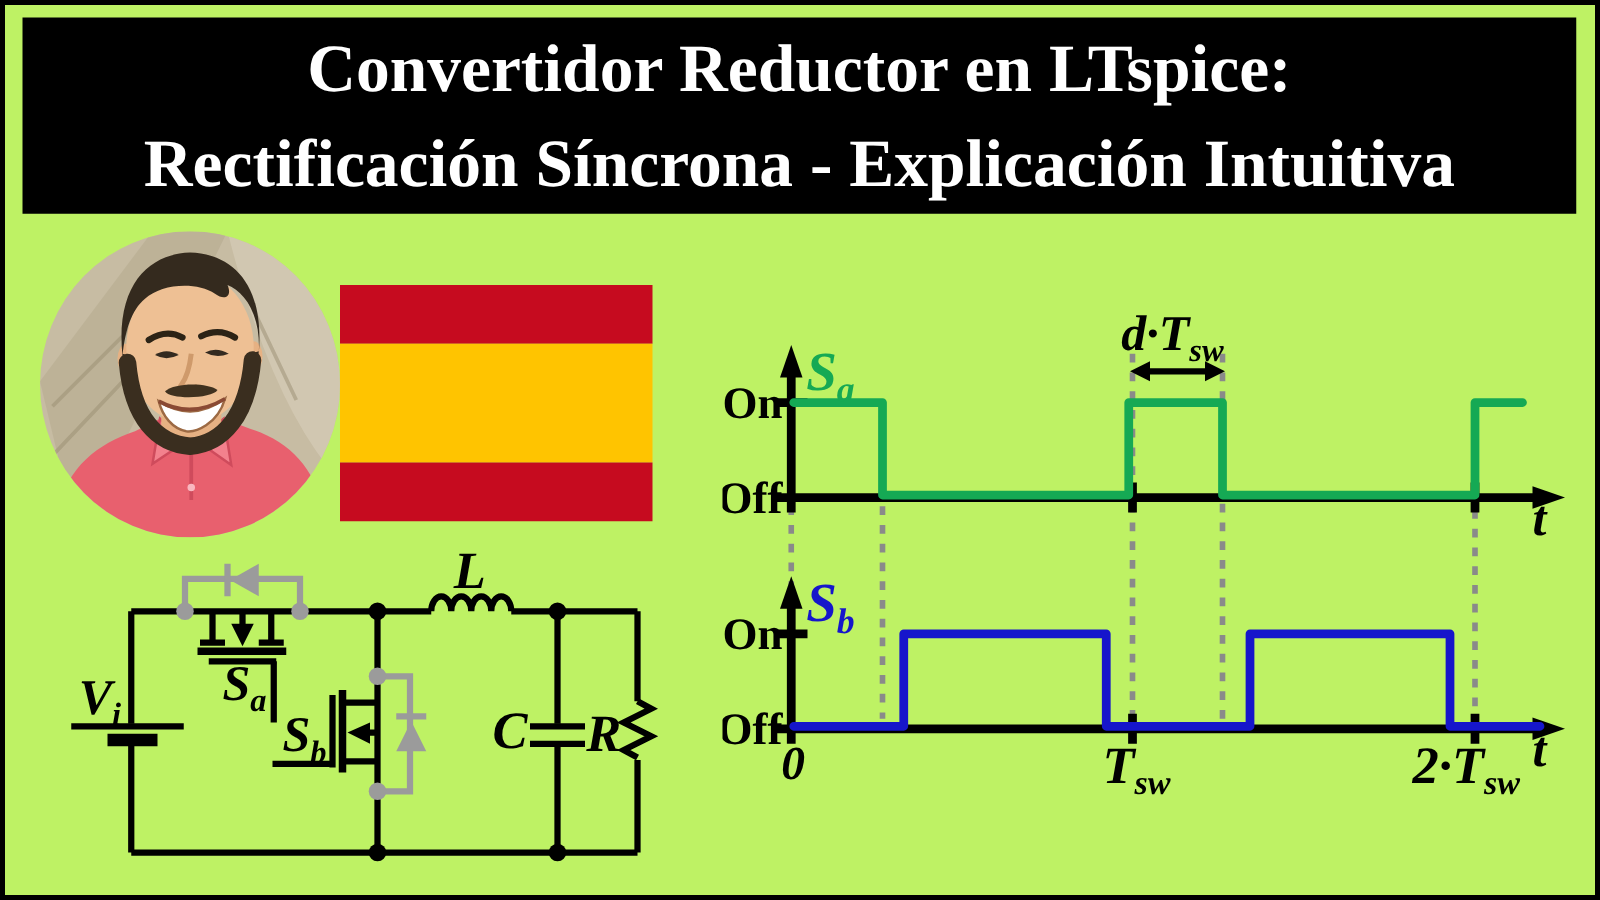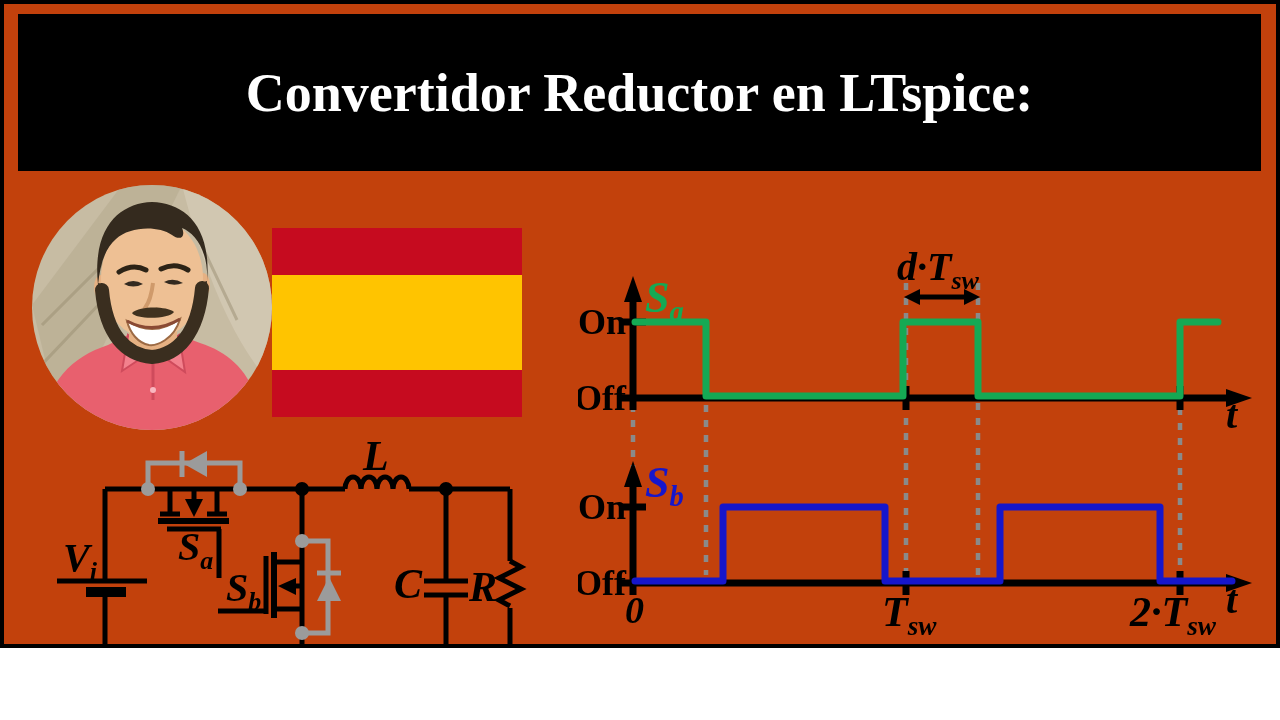--- a/index.html
+++ b/index.html
@@ -1,16 +1,16 @@
 <!DOCTYPE html>
 <html><head>
 <meta charset="utf-8">
 <style>
   html,body{margin:0;padding:0;background:#fff;}
-  .canvas{position:relative;width:1280px;height:648px;background:#c2410c;
+  .canvas{position:relative;width:1280px;height:720px;background:#bef264;
           border:4px solid #000;box-sizing:border-box;overflow:hidden;
           font-family:"Liberation Serif",serif;}
   
   .title-box{position:absolute;left:14px;top:10px;width:1243px;height:157px;
              background:#000;color:#fff;display:flex;flex-direction:column;
              justify-content:center;text-align:center;}
   .title-line{font-weight:bold;font-size:54px;line-height:76px;white-space:nowrap;}
   
   .avatar{position:absolute;left:28px;top:181px;width:240px;height:245px;
           border-radius:50%;overflow:hidden;}
@@ -41,20 +41,21 @@
   .trace-green{stroke:var(--green);stroke-width:7;fill:none;stroke-linejoin:round;stroke-linecap:round;}
   .trace-blue{stroke:var(--blue);stroke-width:7;fill:none;stroke-linejoin:round;stroke-linecap:round;}
 </style>
 </head>
 <body>
 
 <div class="canvas">
 
   <div class="title-box">
     <div class="title-line">Convertidor Reductor en LTspice:</div>
+    <div class="title-line">Rectificación Síncrona - Explicación Intuitiva</div>
   </div>
 
   <div class="avatar">
     <svg width="240" height="245" viewBox="0 0 240 245">
       <rect x="0" y="0" width="240" height="245" fill="#c7bca3"></rect>
       <g>
         <path d="M0,120 L90,0 L150,0 L30,245 Z" fill="#b5a98e" opacity="0.55"></path>
         <path d="M150,0 L240,0 L240,200 Q185,140 150,0 Z" fill="#d6ccb6" opacity="0.7"></path>
         <path d="M10,140 L120,30 M0,190 L90,95 M160,40 L205,135" stroke="#9a8d72" stroke-width="3" fill="none" opacity="0.5"></path>
       </g>

